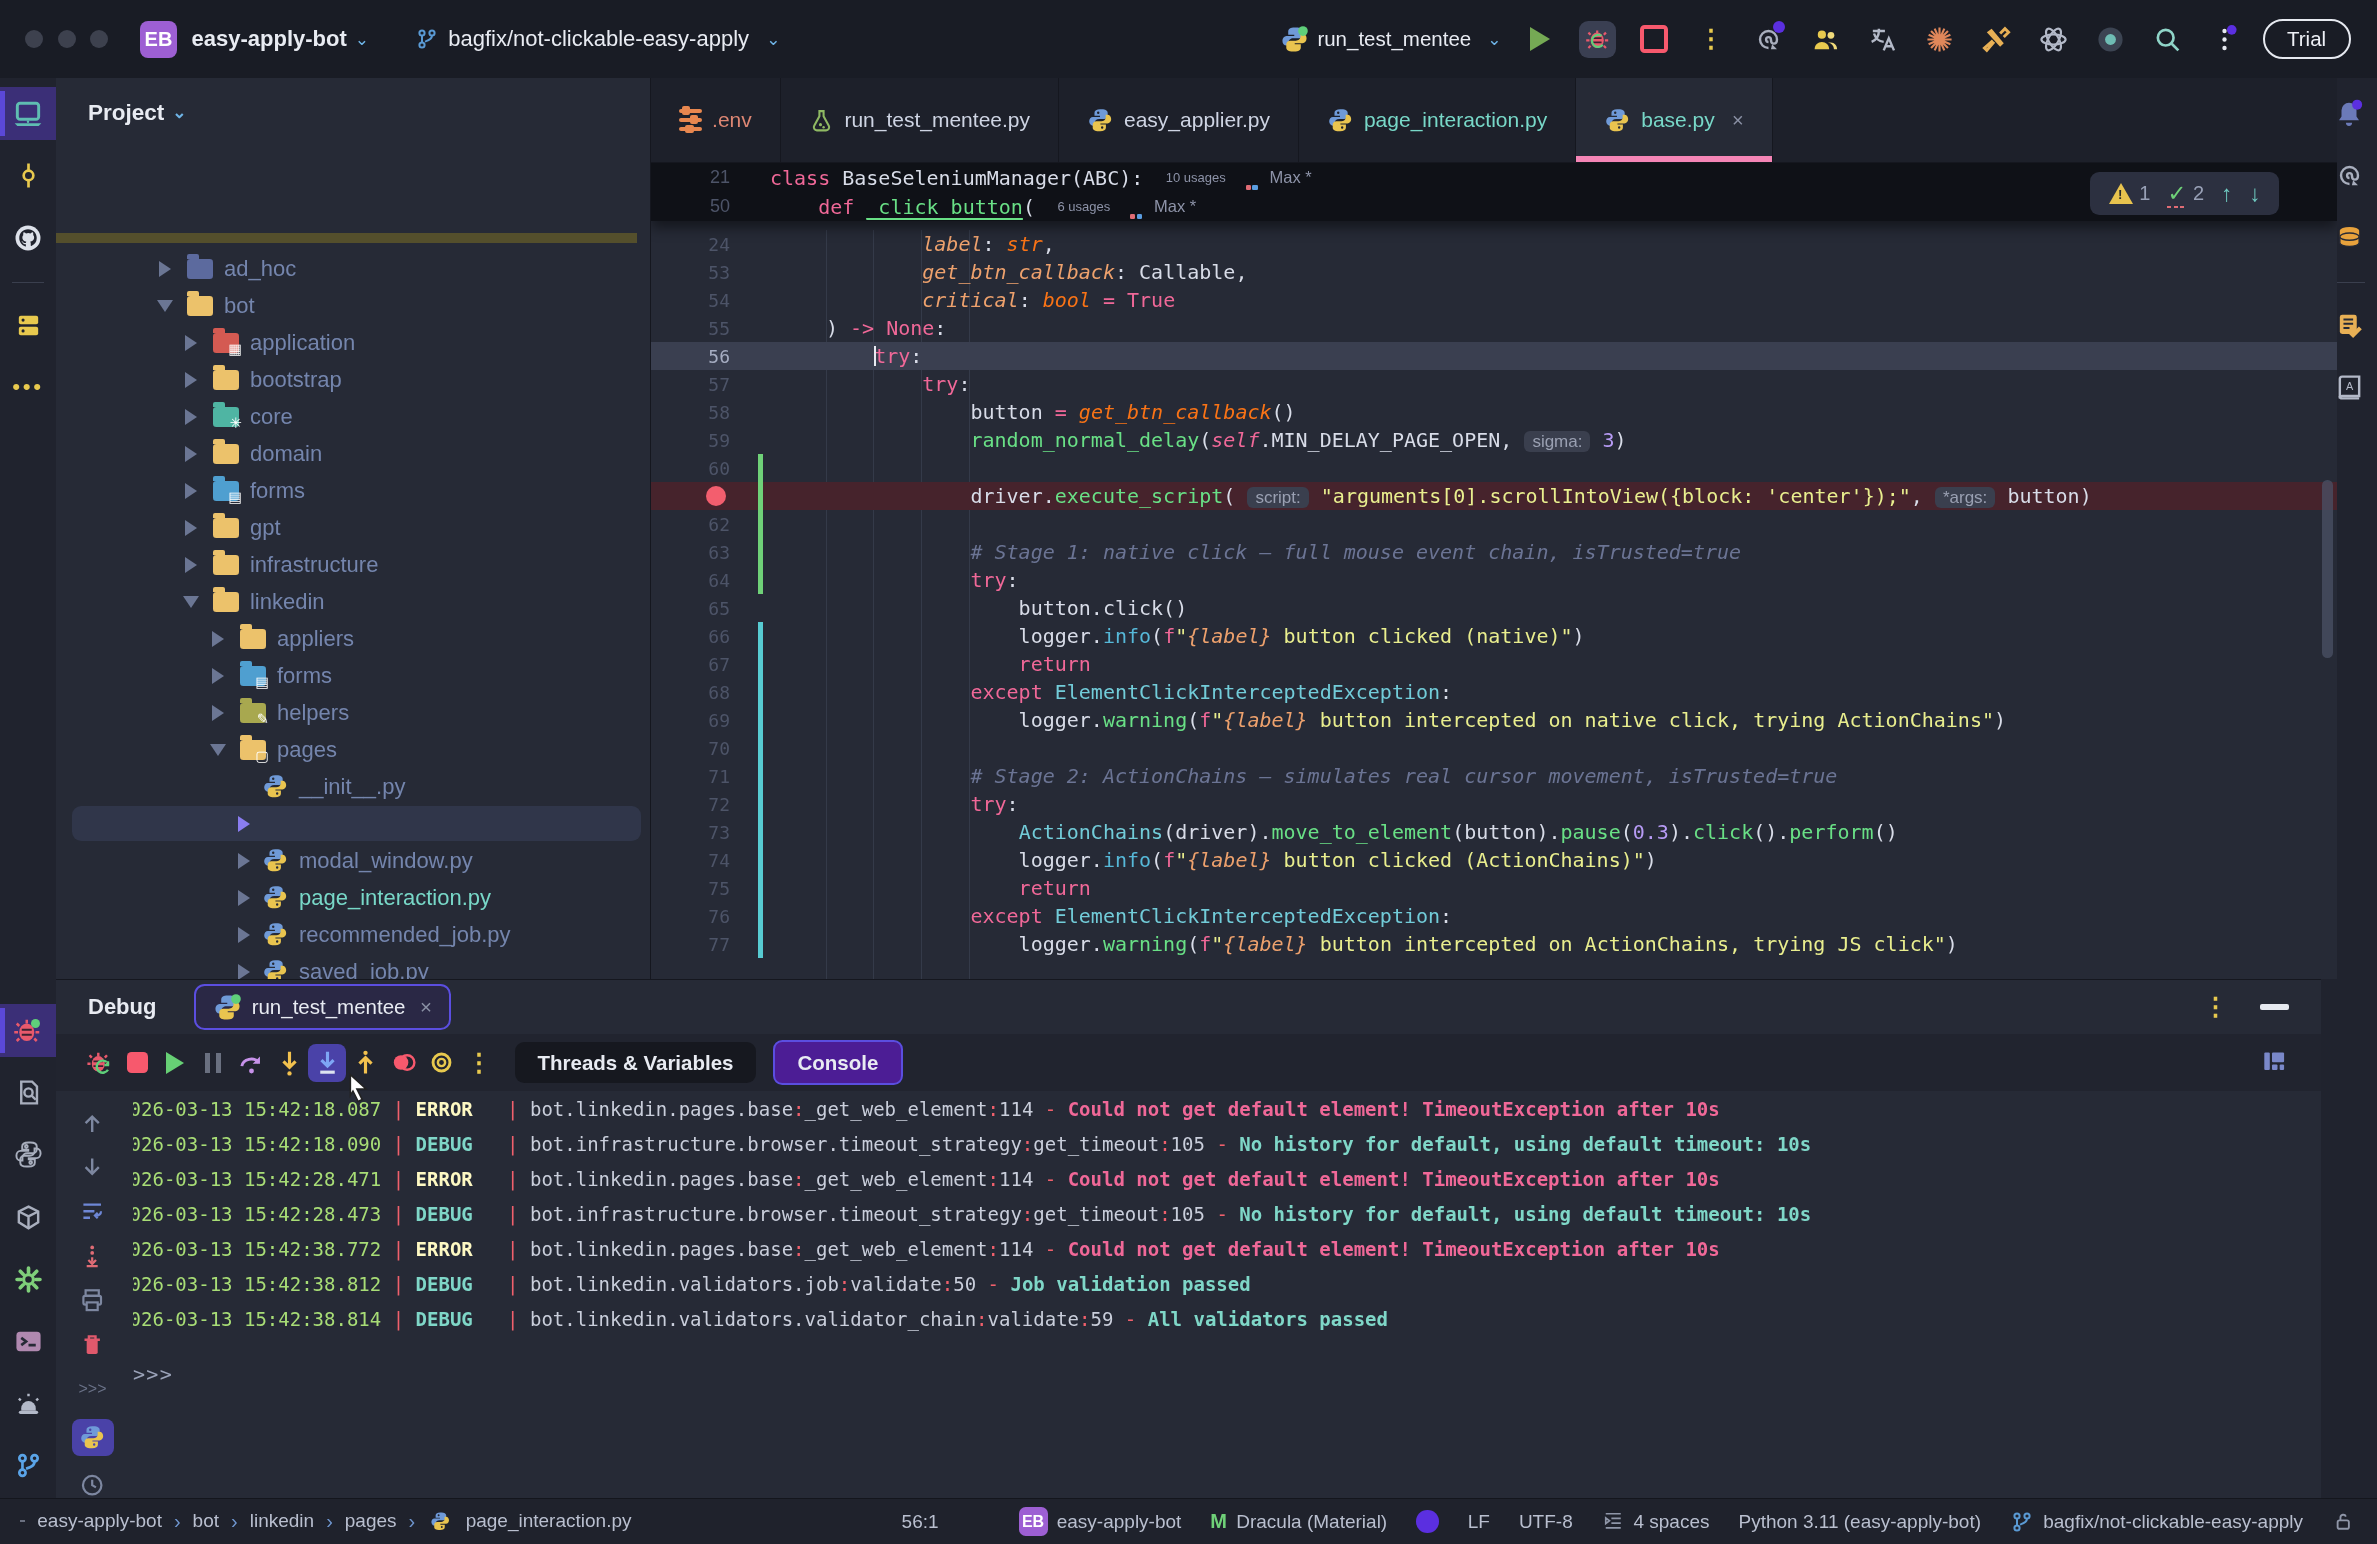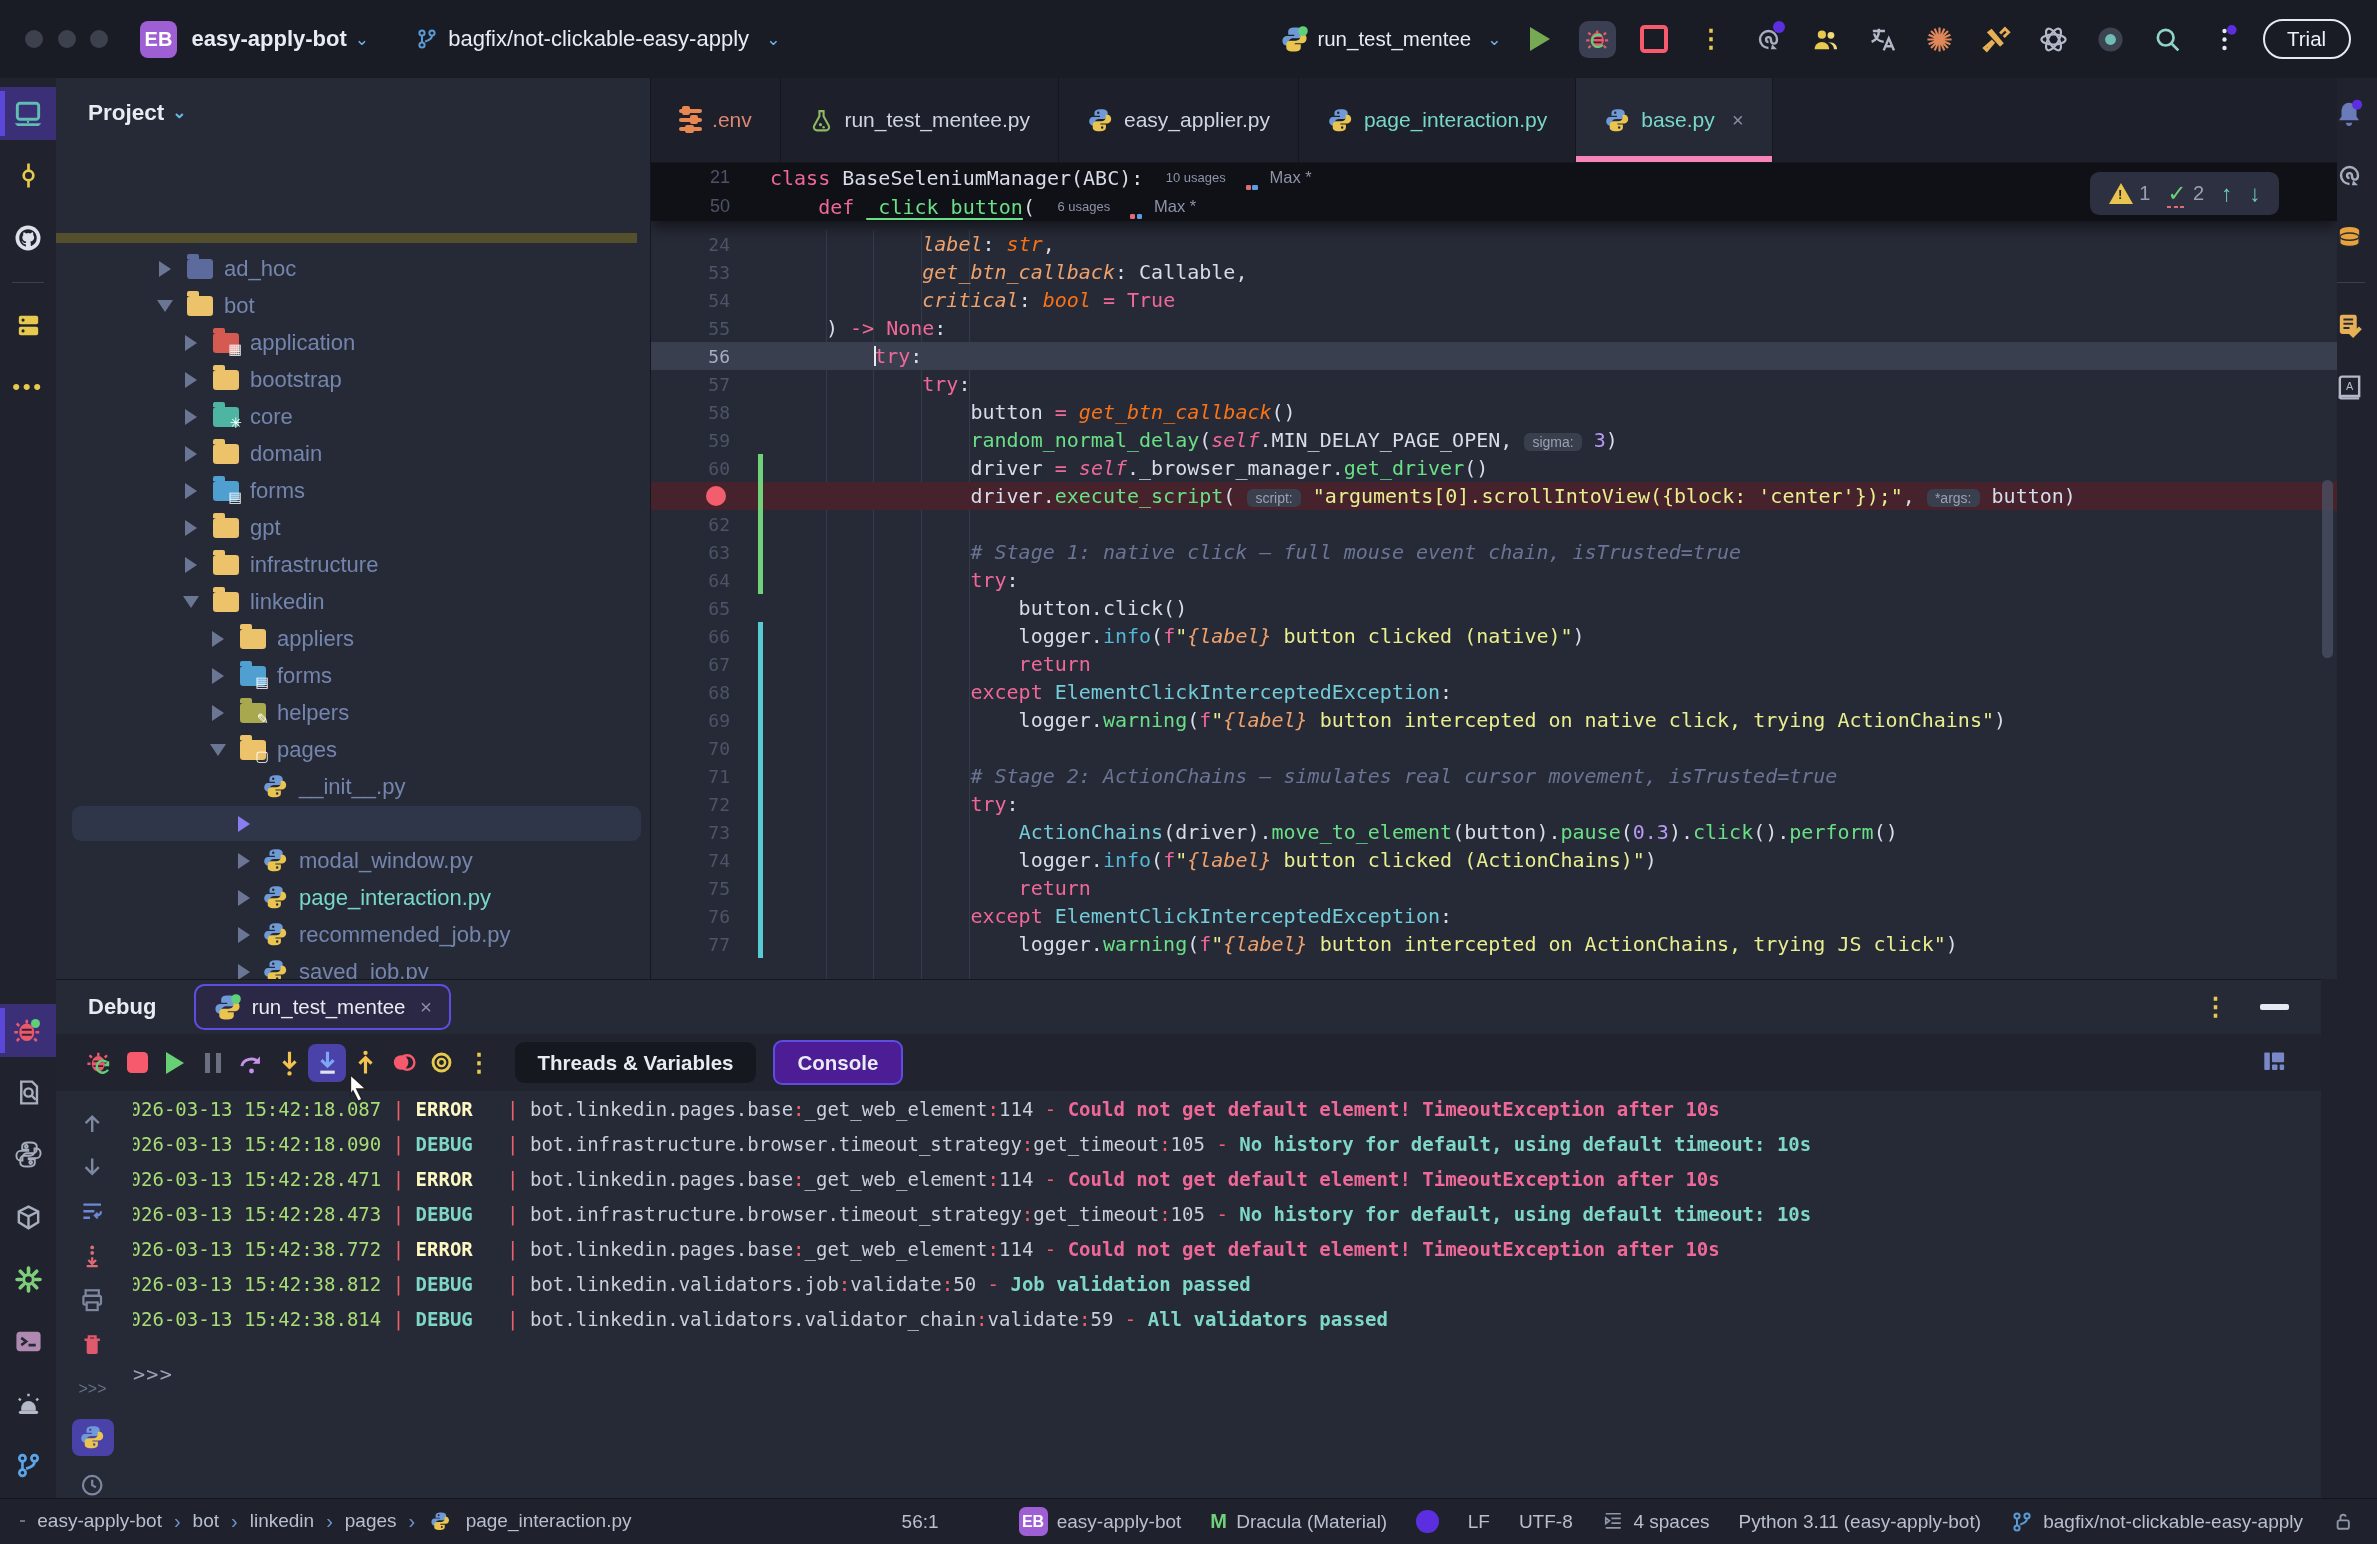--- a/index.html
+++ b/index.html
@@ -99,21 +99,21 @@
   .crow.bp{background:#46232c;}
   .bpdot{position:absolute;left:-57px;top:50%;margin-top:-10px;width:20px;height:20px;border-radius:50%;background:#f35e6e;}
   .caret{position:absolute;top:2px;bottom:2px;width:2px;background:#e8ebf2;}
   .guides{position:absolute;left:127px;top:67px;bottom:0;width:396px;pointer-events:none;}
   .guide{position:absolute;top:0;bottom:0;width:0.7px;background:#32374455;background:#343a49;}
   .tk-t{color:#d8dce8}.tk-k{color:#f06898}.tk-f{color:#69e086}.tk-c{color:#72ccd9}
   .tk-s{color:#e9ee8e}.tk-n{color:#b79bf5}.tk-m{color:#6b7494;font-style:italic}
   .tk-p{color:#eda16d;font-style:italic}.tk-sf{color:#f06898;font-style:italic}
   .tk-i{color:#f97316;font-style:italic}.tk-b{color:#56b8d8}.tk-o{color:#f06898}
   .tk-u{color:#69e086;text-decoration:underline;text-underline-offset:4px;}
-  .tk-ch{background:#3a3f4e;color:#9aa0b2;border-radius:6px;padding:1.3px 8px;font-size:14px;font-family:"Liberation Sans",sans-serif;}
+  .tk-ch{background:#3a3f4e;color:#9aa0b2;border-radius:6px;padding:1.3px 8px;font-size:17px;font-family:"Liberation Sans",sans-serif;}
   .insp{position:absolute;right:58px;top:9.2px;background:#2c3040;border-radius:9.2px;display:flex;align-items:center;gap:17px;padding:8px 18.5px;z-index:6;font-size:20px;color:#98a0b6;}
   .warn-tri{width:0;height:0;border-left:12.5px solid transparent;border-right:12.5px solid transparent;border-bottom:21px solid #e8c34e;position:relative;}
   .warn-tri::after{content:"!";position:absolute;left:-2.6px;top:4px;font-size:13.2px;color:#2b2b2b;font-weight:bold;}
   .okchk{color:#6fd178;font-size:22.5px;position:relative;}
   .okchk::after{content:"";position:absolute;left:0;right:2.6px;bottom:-1.3px;height:2.6px;background:repeating-linear-gradient(90deg,#e06c75 0 4px,transparent 4px 6.6px);}
   .updn{color:#6fc9c0;font-size:22.5px;}
   .vscroll{position:absolute;right:4px;top:317px;width:10.6px;height:178px;border-radius:5.3px;background:#4b5166;opacity:.75;}
 
   
   .debug-panel{position:absolute;left:56px;right:56px;top:979px;height:520px;background:#262a36;border-top:0.7px solid #15171f;display:flex;flex-direction:column;}
@@ -809,21 +809,20 @@
                 <span class="gutnum">59</span>
               </span>
               <span class="bar"></span>
               <span class="txt codeline"><span class="tk-f">                random_normal_delay</span><span class="tk-t">(</span><span class="tk-sf">self</span><span class="tk-t">.</span><span class="tk-t">MIN_DELAY_PAGE_OPEN</span><span class="tk-t">, </span><span class="tk-ch">sigma:</span><span class="tk-t"> </span><span class="tk-n">3</span><span class="tk-t">)</span></span>
             </div>
             <div class="crow">
               <span class="gut">
                 <span class="gutnum">60</span>
               </span>
               <span class="bar g"></span>
-              <span class="txt codeline"><span class="tk-t">                driver </span><span class="tk-o">=</span><span class="tk-t"> </span><span class="tk-sf">self</span><span class="tk-t">.</span><span class="tk-t">_browser_manager</span><span class="tk-t">.</span><span class="tk-f">get_driver</span><span class="tk-t">()</span></span>
             </div>
             <div class="crow bp">
               <span class="gut">
                 <span class="gutnum"></span>
               </span>
               <span class="bar g"></span>
               <span class="txt codeline"><span class="bpdot"></span><span class="tk-t">                driver.</span><span class="tk-f">execute_script</span><span class="tk-t">( </span><span class="tk-ch">script:</span><span class="tk-t"> </span><span class="tk-s">"arguments[0].scrollIntoView({block: 'center'});"</span><span class="tk-t">, </span><span class="tk-ch">*args:</span><span class="tk-t"> </span><span class="tk-t">button</span><span class="tk-t">)</span></span>
             </div>
             <div class="crow">
               <span class="gut">

